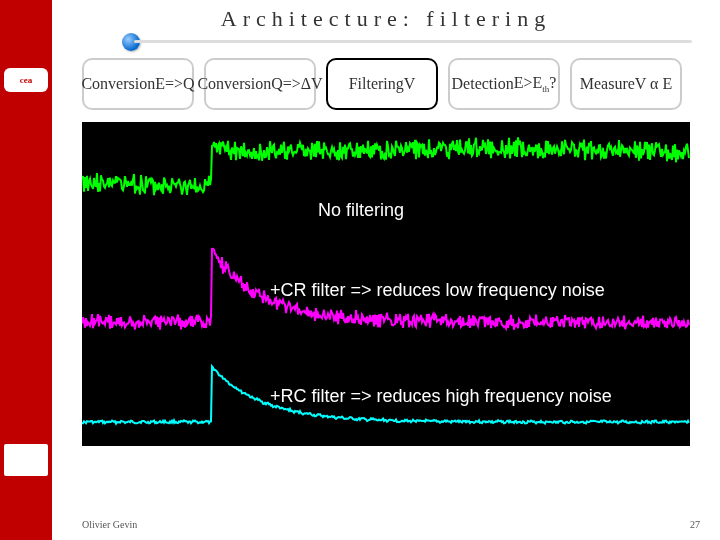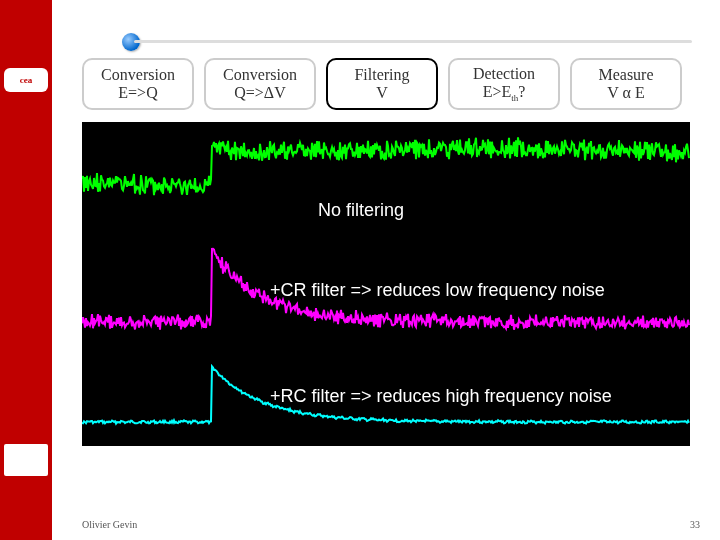--- a/index.html
+++ b/index.html
@@ -8,39 +8,40 @@
   .sidebar { position: absolute; left: 0; top: 0; width: 52px; height: 540px; background: #c00000; }
   .logo-top { position: absolute; left: 4px; top: 68px; width: 44px; height: 24px; background: #fff; border-radius: 6px; display:flex;align-items:center;justify-content:center;font-size:9px; color:#c00000; font-weight:bold;}
   .logo-bot { position: absolute; left: 4px; bottom: 64px; width: 44px; height: 32px; background: #fff; border-radius: 2px; }
 
   .title-wrap { position: absolute; left: 52px; right: 0; top: 6px; height: 44px; text-align: center; }
   .title { font-size: 22px; letter-spacing: 6px; color: #333; display: inline-block; }
   .title-underline { position: absolute; left: 82px; right: 28px; top: 34px; height: 3px; background: #ddd; border-radius: 2px; }
   .title-ball { position: absolute; left: 70px; top: 27px; width: 18px; height: 18px; border-radius: 50%; background: radial-gradient(circle at 35% 35%, #9cf, #06c 70%); box-shadow: 1px 1px 2px rgba(0,0,0,.3); }
 
   .chain { position: absolute; left: 82px; top: 58px; display: flex; gap: 10px; }
-  .stage { width: 112px; height: 52px; border: 2px solid #ccc; border-radius: 10px; display: flex; flex-direction: column; align-items: center; justify-content: center; font-size: 16px; background: #fff; color:#333;}
+  .stage { width: 112px; height: 52px; border: 2px solid #ccc; border-radius: 10px; display: flex; flex-direction: row; align-items: center; justify-content: center; font-size: 16px; background: #fff; color:#333;}
   .stage.active { border: 2px solid #000; }
   .sub { font-size: 9px; vertical-align: sub; }
 
   .scope { position: absolute; left: 82px; top: 122px; width: 608px; height: 324px; background: #000; }
   .scope svg { display: block; }
   .scope-label { position: absolute; color: #fff; font-family: Liberation Sans, sans-serif; font-size: 18px; }
 
   .footer { position: absolute; left: 82px; right: 20px; bottom: 10px; display: flex; justify-content: space-between; font-size: 10px; color: #555; }
 </style>
 </head>
 <body>
 
 <div class="sidebar">
   <div class="logo-top">cea</div>
   <div class="logo-bot"></div>
 </div>
 
 <div class="title-wrap">
+  <span class="title">Architecture: filtering</span>
   <div class="title-ball"></div>
   <div class="title-underline"></div>
 </div>
 
 <div class="chain">
   <div class="stage">
     <div>Conversion</div>
     <div>E=&gt;Q</div>
   </div>
   <div class="stage">
@@ -67,14 +68,14 @@
       <path d="M0 201.3 L1 195.2 L2 199.4 L3 205.7 L4 196.1 L5 203.9 L6 200.2 L7 201.6 L8 203.8 L9 200.6 L10 192.1 L11 206.3 L12 196.2 L13 201.2 L14 199.0 L15 197.8 L16 192.2 L17 204.3 L18 193.7 L19 197.8 L20 200.9 L21 201.6 L22 200.1 L23 202.5 L24 195.9 L25 196.3 L26 200.5 L27 192.9 L28 206.6 L29 194.0 L30 205.7 L31 201.9 L32 200.4 L33 201.2 L34 202.5 L35 196.1 L36 201.9 L37 195.6 L38 204.0 L39 195.0 L40 203.3 L41 201.0 L42 200.5 L43 205.4 L44 203.6 L45 201.8 L46 201.8 L47 199.9 L48 194.4 L49 197.9 L50 204.3 L51 200.4 L52 203.1 L53 207.4 L54 201.0 L55 200.1 L56 199.3 L57 205.5 L58 200.5 L59 202.6 L60 201.1 L61 203.1 L62 193.2 L63 197.0 L64 197.9 L65 201.6 L66 198.4 L67 199.6 L68 201.3 L69 203.5 L70 198.5 L71 197.5 L72 195.7 L73 194.7 L74 202.4 L75 194.5 L76 204.9 L77 195.5 L78 207.7 L79 193.7 L80 199.2 L81 198.8 L82 196.2 L83 200.4 L84 202.1 L85 200.8 L86 195.7 L87 196.6 L88 200.7 L89 203.7 L90 195.3 L91 195.3 L92 196.8 L93 202.6 L94 199.7 L95 196.2 L96 192.6 L97 203.9 L98 195.8 L99 207.5 L100 198.3 L101 204.6 L102 199.3 L103 205.5 L104 197.7 L105 202.8 L106 201.1 L107 196.6 L108 195.4 L109 204.2 L110 194.1 L111 204.7 L112 199.4 L113 201.0 L114 196.0 L115 193.0 L116 199.9 L117 194.5 L118 196.1 L119 199.1 L120 203.9 L121 201.2 L122 205.9 L123 201.4 L124 206.0 L125 195.9 L126 198.1 L127 197.6 L128 203.6 L129 193.9 L130 126.9 L131 126.8 L132 127.5 L133 131.9 L134 132.7 L135 135.8 L136 135.5 L137 139.8 L138 139.4 L139 146.2 L140 135.1 L141 151.6 L142 146.5 L143 148.2 L144 139.4 L145 145.0 L146 143.4 L147 149.1 L148 152.8 L149 155.5 L150 156.1 L151 155.9 L152 149.7 L153 156.2 L154 158.3 L155 154.1 L156 157.2 L157 159.8 L158 157.2 L159 154.1 L160 166.0 L161 161.2 L162 169.4 L163 162.1 L164 168.9 L165 160.1 L166 166.8 L167 170.1 L168 171.7 L169 167.8 L170 175.7 L171 167.1 L172 175.9 L173 173.4 L174 167.7 L175 169.2 L176 169.8 L177 166.8 L178 174.1 L179 174.5 L180 174.5 L181 181.2 L182 168.5 L183 174.2 L184 178.5 L185 176.1 L186 173.3 L187 182.7 L188 176.9 L189 179.9 L190 182.5 L191 181.1 L192 181.2 L193 176.8 L194 175.9 L195 187.6 L196 178.3 L197 181.6 L198 178.2 L199 179.9 L200 181.1 L201 177.9 L202 181.2 L203 182.4 L204 191.2 L205 185.1 L206 183.1 L207 180.1 L208 181.9 L209 188.9 L210 186.9 L211 185.8 L212 184.8 L213 187.4 L214 183.4 L215 182.0 L216 192.6 L217 186.4 L218 190.0 L219 192.0 L220 189.9 L221 189.5 L222 188.9 L223 190.5 L224 191.3 L225 184.9 L226 194.2 L227 190.2 L228 192.9 L229 188.7 L230 194.3 L231 192.9 L232 189.9 L233 199.0 L234 186.0 L235 195.9 L236 191.7 L237 195.0 L238 193.7 L239 195.2 L240 196.3 L241 192.0 L242 187.8 L243 195.6 L244 197.1 L245 195.4 L246 191.4 L247 193.9 L248 197.5 L249 187.7 L250 191.0 L251 193.0 L252 197.8 L253 194.9 L254 199.4 L255 188.6 L256 202.1 L257 193.1 L258 194.5 L259 187.9 L260 196.8 L261 191.0 L262 198.1 L263 199.8 L264 197.6 L265 200.8 L266 194.2 L267 198.3 L268 195.6 L269 192.5 L270 199.9 L271 200.4 L272 196.6 L273 201.2 L274 188.1 L275 197.7 L276 195.0 L277 201.5 L278 197.4 L279 202.7 L280 192.5 L281 194.5 L282 199.4 L283 195.6 L284 201.0 L285 194.4 L286 200.9 L287 199.1 L288 193.0 L289 198.9 L290 198.7 L291 193.1 L292 204.3 L293 192.5 L294 202.5 L295 193.0 L296 205.2 L297 192.3 L298 205.5 L299 192.1 L300 194.7 L301 194.8 L302 199.5 L303 196.9 L304 195.7 L305 190.6 L306 197.2 L307 196.8 L308 197.5 L309 198.8 L310 203.0 L311 203.3 L312 202.5 L313 202.1 L314 192.0 L315 200.9 L316 196.7 L317 197.2 L318 192.0 L319 201.4 L320 200.5 L321 205.9 L322 194.1 L323 199.0 L324 194.7 L325 197.7 L326 191.8 L327 205.2 L328 199.7 L329 200.4 L330 202.9 L331 195.1 L332 193.6 L333 203.1 L334 204.8 L335 194.2 L336 195.6 L337 198.6 L338 196.8 L339 193.0 L340 200.1 L341 197.6 L342 199.4 L343 201.5 L344 204.1 L345 192.0 L346 200.6 L347 191.8 L348 205.6 L349 196.6 L350 195.0 L351 192.4 L352 198.2 L353 192.6 L354 194.2 L355 199.5 L356 198.1 L357 197.7 L358 197.5 L359 203.1 L360 194.5 L361 201.0 L362 194.6 L363 198.3 L364 192.1 L365 202.0 L366 199.8 L367 203.7 L368 201.7 L369 197.4 L370 198.8 L371 204.5 L372 202.5 L373 199.4 L374 199.5 L375 198.8 L376 197.5 L377 202.9 L378 194.2 L379 204.7 L380 203.3 L381 195.6 L382 202.9 L383 202.5 L384 201.7 L385 201.0 L386 203.7 L387 193.1 L388 205.9 L389 196.5 L390 203.6 L391 193.3 L392 203.7 L393 196.2 L394 197.8 L395 201.3 L396 203.9 L397 197.6 L398 195.5 L399 196.4 L400 195.1 L401 196.3 L402 195.3 L403 205.1 L404 196.3 L405 196.5 L406 203.1 L407 196.1 L408 195.2 L409 206.2 L410 199.2 L411 199.4 L412 203.0 L413 203.8 L414 196.5 L415 204.4 L416 197.0 L417 196.5 L418 199.0 L419 199.1 L420 203.1 L421 203.8 L422 205.2 L423 204.6 L424 206.4 L425 199.0 L426 205.9 L427 197.6 L428 202.5 L429 192.8 L430 203.8 L431 197.0 L432 207.7 L433 203.1 L434 203.7 L435 202.4 L436 206.2 L437 197.7 L438 199.7 L439 200.8 L440 200.6 L441 201.4 L442 205.7 L443 205.0 L444 198.5 L445 206.0 L446 197.8 L447 204.9 L448 195.4 L449 197.7 L450 197.2 L451 197.5 L452 200.8 L453 203.5 L454 192.5 L455 202.5 L456 201.0 L457 202.2 L458 202.4 L459 200.5 L460 201.8 L461 198.9 L462 202.3 L463 199.9 L464 194.8 L465 200.0 L466 202.9 L467 203.5 L468 204.4 L469 195.5 L470 204.9 L471 195.2 L472 198.5 L473 197.5 L474 197.9 L475 194.3 L476 199.2 L477 203.3 L478 203.5 L479 198.2 L480 197.8 L481 201.2 L482 205.2 L483 193.0 L484 197.3 L485 197.6 L486 196.2 L487 196.1 L488 203.2 L489 203.6 L490 196.9 L491 198.9 L492 197.9 L493 205.7 L494 198.3 L495 201.9 L496 195.4 L497 204.8 L498 196.3 L499 196.9 L500 195.9 L501 202.7 L502 197.9 L503 206.4 L504 196.3 L505 197.0 L506 200.3 L507 197.9 L508 196.5 L509 195.8 L510 201.4 L511 198.6 L512 202.9 L513 204.2 L514 206.2 L515 202.2 L516 202.4 L517 194.9 L518 206.3 L519 203.0 L520 205.6 L521 194.7 L522 202.2 L523 203.0 L524 201.5 L525 199.2 L526 198.0 L527 202.1 L528 204.2 L529 203.3 L530 204.4 L531 196.8 L532 199.6 L533 203.9 L534 201.2 L535 199.0 L536 196.0 L537 198.5 L538 203.7 L539 202.8 L540 198.4 L541 204.6 L542 193.5 L543 207.2 L544 203.5 L545 201.6 L546 200.9 L547 199.2 L548 201.9 L549 202.2 L550 203.5 L551 204.0 L552 200.8 L553 199.0 L554 200.8 L555 199.9 L556 195.0 L557 202.8 L558 201.3 L559 196.9 L560 205.1 L561 193.5 L562 204.7 L563 203.4 L564 204.8 L565 198.3 L566 205.5 L567 200.3 L568 199.7 L569 198.7 L570 202.7 L571 195.9 L572 205.5 L573 200.6 L574 195.6 L575 204.7 L576 199.1 L577 205.3 L578 197.6 L579 197.6 L580 197.4 L581 200.3 L582 199.3 L583 205.2 L584 199.3 L585 206.0 L586 198.5 L587 200.3 L588 196.3 L589 198.4 L590 203.5 L591 204.8 L592 203.8 L593 195.9 L594 195.0 L595 200.5 L596 202.6 L597 198.1 L598 204.9 L599 203.4 L600 198.5 L601 204.3 L602 199.5 L603 202.7 L604 204.8 L605 204.2 L606 197.8 L607 203.1 " stroke="#ff00ff" stroke-width="2" fill="none"></path>
       <path d="M0 300.9 L1 301.3 L2 299.4 L3 300.2 L4 301.3 L5 299.2 L6 299.5 L7 299.6 L8 299.8 L9 299.0 L10 299.0 L11 301.2 L12 300.1 L13 299.7 L14 300.4 L15 299.7 L16 299.0 L17 300.2 L18 299.1 L19 299.1 L20 298.6 L21 300.9 L22 299.5 L23 301.3 L24 300.3 L25 299.6 L26 300.2 L27 299.4 L28 300.1 L29 299.8 L30 298.6 L31 299.1 L32 299.9 L33 299.3 L34 301.7 L35 300.1 L36 300.5 L37 300.1 L38 300.6 L39 299.0 L40 299.3 L41 299.6 L42 299.8 L43 301.0 L44 300.2 L45 300.2 L46 299.6 L47 299.3 L48 300.2 L49 298.6 L50 298.9 L51 300.2 L52 300.6 L53 301.2 L54 301.3 L55 301.2 L56 300.9 L57 300.4 L58 299.9 L59 300.8 L60 299.0 L61 299.1 L62 299.0 L63 299.7 L64 300.6 L65 300.9 L66 299.8 L67 301.3 L68 301.1 L69 299.3 L70 299.6 L71 299.3 L72 298.6 L73 301.0 L74 300.0 L75 301.2 L76 300.6 L77 300.2 L78 299.1 L79 300.5 L80 300.5 L81 298.8 L82 300.7 L83 298.8 L84 300.4 L85 300.7 L86 300.7 L87 301.2 L88 299.5 L89 300.7 L90 298.8 L91 300.7 L92 298.4 L93 300.8 L94 299.9 L95 300.9 L96 301.1 L97 299.5 L98 300.2 L99 298.9 L100 299.2 L101 299.5 L102 298.4 L103 299.1 L104 299.0 L105 299.5 L106 300.9 L107 299.5 L108 299.5 L109 301.3 L110 300.2 L111 298.6 L112 299.2 L113 298.5 L114 299.5 L115 299.6 L116 301.3 L117 300.9 L118 300.2 L119 300.8 L120 299.6 L121 300.8 L122 300.0 L123 299.7 L124 298.9 L125 299.4 L126 299.0 L127 301.1 L128 299.4 L129 299.3 L130 244.4 L131 245.5 L132 248.0 L133 247.9 L134 248.5 L135 249.5 L136 251.2 L137 253.3 L138 253.5 L139 254.2 L140 254.3 L141 256.8 L142 256.8 L143 257.1 L144 258.8 L145 259.2 L146 259.7 L147 262.0 L148 262.8 L149 262.5 L150 263.4 L151 264.5 L152 265.1 L153 265.8 L154 265.5 L155 267.2 L156 267.2 L157 268.6 L158 268.6 L159 268.5 L160 271.3 L161 270.8 L162 271.3 L163 271.0 L164 272.2 L165 272.8 L166 272.7 L167 273.3 L168 275.2 L169 275.6 L170 274.6 L171 275.8 L172 276.3 L173 277.7 L174 277.1 L175 276.2 L176 277.9 L177 277.3 L178 278.1 L179 279.6 L180 279.6 L181 281.8 L182 281.9 L183 280.9 L184 282.3 L185 280.9 L186 280.7 L187 282.3 L188 281.9 L189 283.7 L190 283.2 L191 285.1 L192 284.6 L193 284.2 L194 285.3 L195 283.8 L196 284.3 L197 284.8 L198 286.4 L199 286.2 L200 285.6 L201 286.2 L202 287.3 L203 286.8 L204 287.2 L205 287.4 L206 287.0 L207 288.9 L208 286.9 L209 289.0 L210 288.8 L211 289.5 L212 290.7 L213 288.9 L214 289.6 L215 289.1 L216 289.4 L217 291.0 L218 289.1 L219 290.9 L220 291.7 L221 292.5 L222 291.7 L223 291.2 L224 291.4 L225 291.1 L226 292.1 L227 291.5 L228 291.0 L229 292.2 L230 293.3 L231 293.8 L232 292.8 L233 294.4 L234 294.1 L235 293.1 L236 292.2 L237 292.4 L238 292.2 L239 293.8 L240 293.8 L241 295.1 L242 293.8 L243 294.2 L244 294.3 L245 293.8 L246 295.5 L247 294.6 L248 294.9 L249 294.8 L250 294.0 L251 295.1 L252 294.4 L253 296.1 L254 296.9 L255 296.0 L256 295.2 L257 295.0 L258 295.4 L259 295.4 L260 294.5 L261 295.4 L262 296.8 L263 296.9 L264 296.6 L265 296.7 L266 296.8 L267 296.1 L268 295.1 L269 295.2 L270 295.8 L271 297.3 L272 297.2 L273 298.0 L274 297.1 L275 298.2 L276 297.1 L277 296.1 L278 297.8 L279 296.3 L280 296.1 L281 296.2 L282 296.0 L283 297.0 L284 297.3 L285 299.0 L286 298.7 L287 298.0 L288 297.6 L289 296.2 L290 297.1 L291 296.4 L292 297.4 L293 297.2 L294 297.4 L295 298.3 L296 298.5 L297 297.6 L298 298.3 L299 298.2 L300 297.6 L301 296.6 L302 298.9 L303 297.9 L304 298.2 L305 299.8 L306 299.0 L307 297.8 L308 297.6 L309 297.9 L310 297.9 L311 298.4 L312 299.1 L313 299.1 L314 297.6 L315 300.0 L316 299.8 L317 300.2 L318 299.8 L319 299.3 L320 298.6 L321 299.3 L322 299.5 L323 297.9 L324 298.8 L325 297.8 L326 299.5 L327 299.0 L328 298.8 L329 300.2 L330 299.1 L331 297.7 L332 298.9 L333 299.0 L334 299.9 L335 298.3 L336 298.3 L337 299.0 L338 298.4 L339 298.8 L340 299.1 L341 299.0 L342 298.8 L343 299.7 L344 297.7 L345 298.6 L346 298.3 L347 298.7 L348 298.8 L349 299.2 L350 298.5 L351 298.8 L352 298.0 L353 298.6 L354 298.4 L355 299.7 L356 299.2 L357 299.6 L358 300.7 L359 300.2 L360 299.3 L361 300.0 L362 299.1 L363 298.4 L364 299.6 L365 298.4 L366 299.5 L367 299.4 L368 299.7 L369 300.8 L370 298.9 L371 299.6 L372 299.2 L373 298.5 L374 299.7 L375 299.5 L376 298.5 L377 300.0 L378 298.8 L379 299.8 L380 300.6 L381 298.8 L382 299.3 L383 298.8 L384 300.3 L385 298.9 L386 299.7 L387 299.0 L388 301.0 L389 299.9 L390 299.9 L391 300.1 L392 301.0 L393 300.2 L394 299.1 L395 299.6 L396 299.8 L397 298.4 L398 300.8 L399 300.6 L400 301.1 L401 299.4 L402 299.5 L403 299.4 L404 300.4 L405 299.7 L406 300.1 L407 299.1 L408 299.3 L409 300.5 L410 299.3 L411 300.9 L412 300.3 L413 300.1 L414 299.2 L415 299.7 L416 298.2 L417 299.1 L418 299.2 L419 298.8 L420 300.1 L421 299.5 L422 301.4 L423 301.2 L424 300.1 L425 298.9 L426 298.7 L427 300.3 L428 298.8 L429 300.2 L430 300.2 L431 299.9 L432 301.0 L433 299.2 L434 299.0 L435 300.9 L436 300.0 L437 300.2 L438 299.7 L439 300.8 L440 301.1 L441 299.3 L442 299.7 L443 301.4 L444 301.3 L445 301.1 L446 298.9 L447 299.5 L448 299.6 L449 298.5 L450 299.1 L451 299.9 L452 299.2 L453 300.3 L454 301.4 L455 300.1 L456 300.2 L457 299.9 L458 300.4 L459 298.9 L460 300.5 L461 300.3 L462 300.6 L463 301.5 L464 299.4 L465 299.7 L466 299.8 L467 300.2 L468 299.6 L469 300.0 L470 300.6 L471 300.7 L472 299.4 L473 299.5 L474 300.7 L475 299.7 L476 300.7 L477 299.3 L478 299.2 L479 298.7 L480 299.0 L481 300.6 L482 301.0 L483 301.4 L484 299.9 L485 299.8 L486 300.9 L487 301.0 L488 300.2 L489 298.7 L490 299.0 L491 300.0 L492 299.9 L493 300.8 L494 300.4 L495 299.8 L496 300.9 L497 300.6 L498 300.5 L499 300.0 L500 299.8 L501 299.7 L502 301.0 L503 300.6 L504 301.4 L505 299.4 L506 300.2 L507 300.0 L508 299.5 L509 298.7 L510 299.1 L511 298.8 L512 298.9 L513 299.0 L514 299.3 L515 299.5 L516 299.8 L517 300.2 L518 299.6 L519 298.7 L520 299.9 L521 298.6 L522 298.4 L523 298.9 L524 299.0 L525 300.4 L526 299.9 L527 300.3 L528 299.1 L529 300.1 L530 300.4 L531 300.5 L532 299.2 L533 299.6 L534 300.2 L535 299.3 L536 301.3 L537 300.4 L538 299.6 L539 299.9 L540 298.6 L541 298.6 L542 299.7 L543 299.9 L544 299.0 L545 300.7 L546 300.7 L547 301.2 L548 299.9 L549 300.5 L550 300.0 L551 300.2 L552 300.4 L553 299.9 L554 299.3 L555 300.8 L556 300.7 L557 300.8 L558 301.5 L559 301.4 L560 299.0 L561 300.0 L562 300.6 L563 300.6 L564 298.9 L565 298.7 L566 300.7 L567 299.7 L568 300.7 L569 301.3 L570 299.1 L571 299.1 L572 300.3 L573 298.5 L574 298.5 L575 300.4 L576 300.6 L577 300.9 L578 300.3 L579 300.4 L580 300.6 L581 299.0 L582 300.2 L583 298.6 L584 298.5 L585 300.3 L586 300.2 L587 301.2 L588 299.6 L589 300.6 L590 299.4 L591 299.6 L592 299.6 L593 300.5 L594 299.5 L595 299.5 L596 300.3 L597 299.5 L598 299.7 L599 299.4 L600 299.4 L601 299.4 L602 299.7 L603 299.1 L604 299.7 L605 300.6 L606 298.9 L607 300.8 " stroke="#00ffff" stroke-width="2" fill="none"></path>
     </svg>
   <div class="scope-label" style="left:236px; top:78px;">No filtering</div>
   <div class="scope-label" style="left:188px; top:264px;">+RC filter =&gt; reduces high frequency noise</div>
   <div class="scope-label" style="left:188px; top:158px;">+CR filter =&gt; reduces low frequency noise</div>
 </div>
 
 <div class="footer">
   <span>Olivier Gevin</span>
-  <span>33</span>
+  <span>27</span>
 </div>
 
 </body></html>

